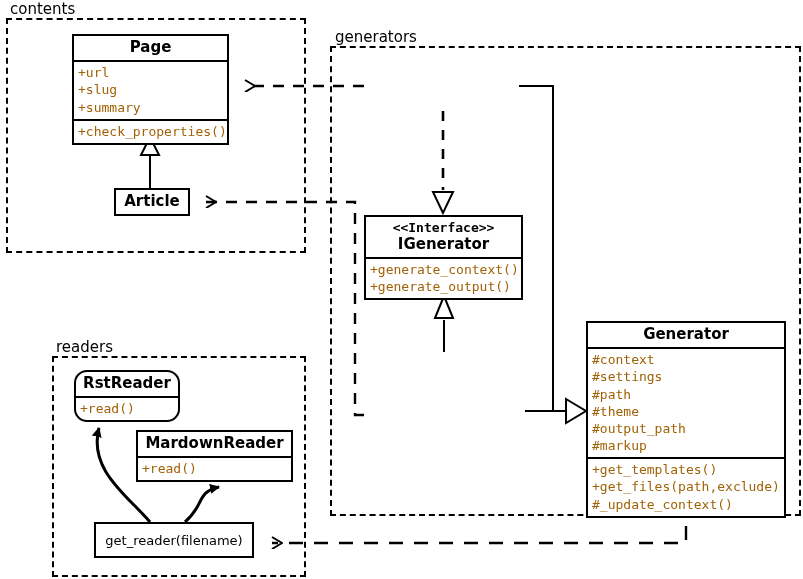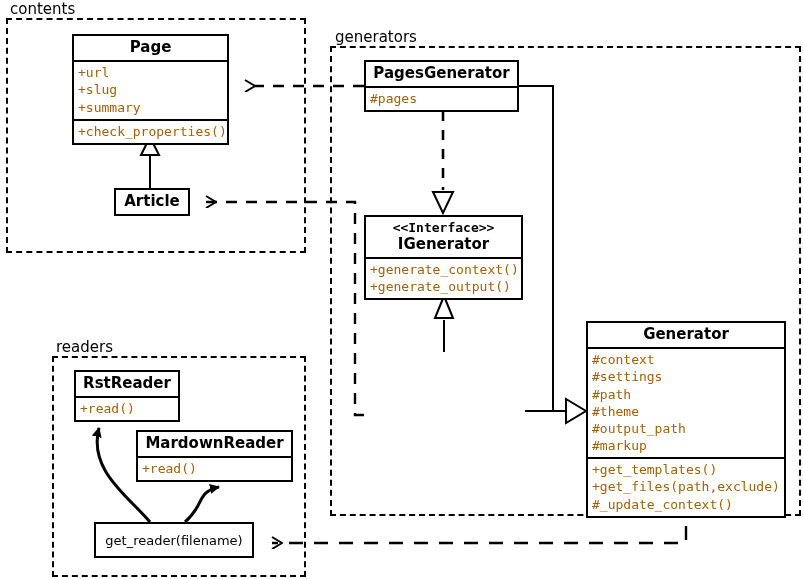--- a/index.html
+++ b/index.html
@@ -177,26 +177,20 @@
     </div>
     <div class="uml-compartment">
       <div class="member">+check_properties()</div>
     </div>
   </div>
 
   <div class="uml-class" style="left:114px; top:188px; width:76px;">
     <div class="uml-name">Article</div>
   </div>
 
-  <div class="uml-class" style="left:364px; top:60px; width:155px;">
-    <div class="uml-name">PagesGenerator</div>
-    <div class="uml-compartment">
-      <div class="member">#pages</div>
-    </div>
-  </div>
 
   <div class="uml-class" style="left:364px; top:215px; width:159px;">
     <div class="uml-name">
       <span class="uml-stereotype">&lt;&lt;Interface&gt;&gt;</span>
       <span>IGenerator</span>
     </div>
     <div class="uml-compartment">
       <div class="member">+generate_context()</div>
       <div class="member">+generate_output()</div>
     </div>
@@ -213,21 +207,21 @@
       <div class="member">#output_path</div>
       <div class="member">#markup</div>
     </div>
     <div class="uml-compartment">
       <div class="member">+get_templates()</div>
       <div class="member">+get_files(path,exclude)</div>
       <div class="member">#_update_context()</div>
     </div>
   </div>
 
-  <div class="uml-class" style="left:74px; top:370px; width:106px;">
+  <div class="uml-class" style="left:74px; top:370px; width:106px;border-radius:13px;">
     <div class="uml-name">RstReader</div>
     <div class="uml-compartment">
       <div class="member">+read()</div>
     </div>
   </div>
 
   <div class="uml-class" style="left:136px; top:430px; width:157px;">
     <div class="uml-name">MardownReader</div>
     <div class="uml-compartment">
       <div class="member">+read()</div>

